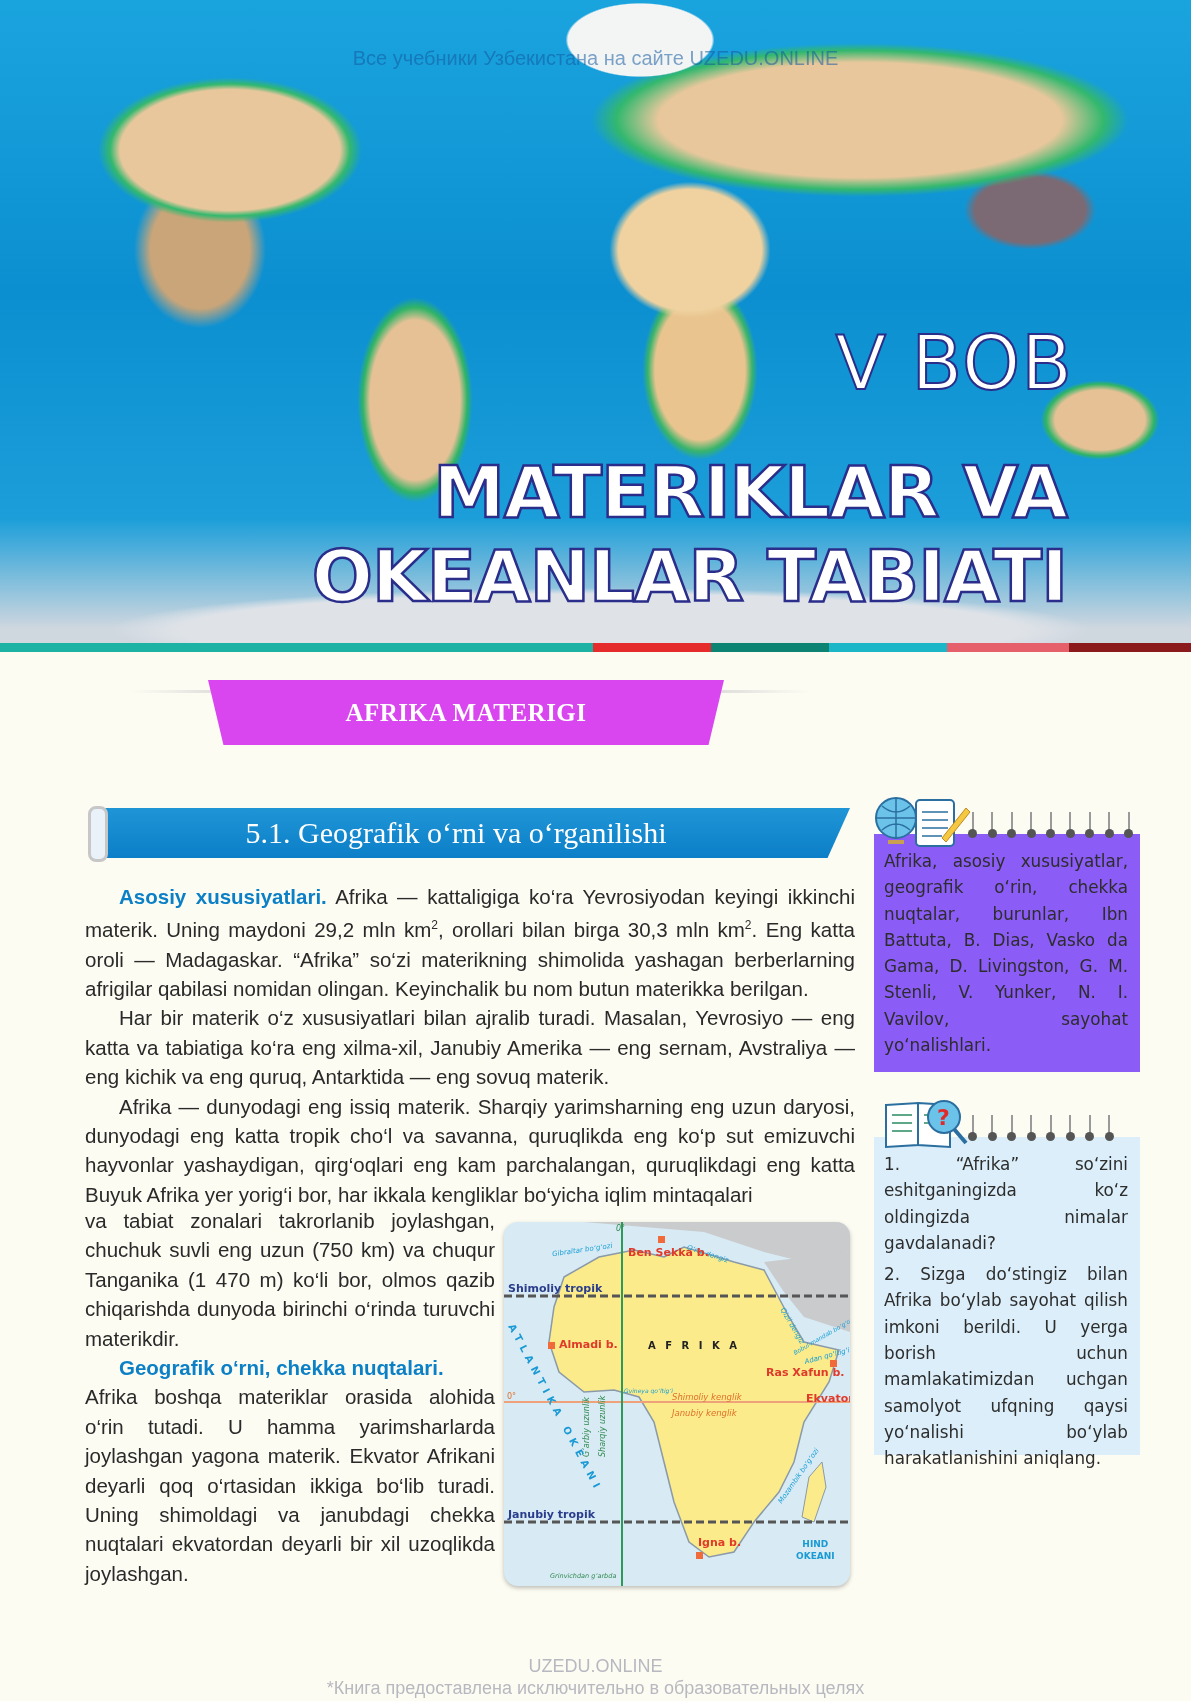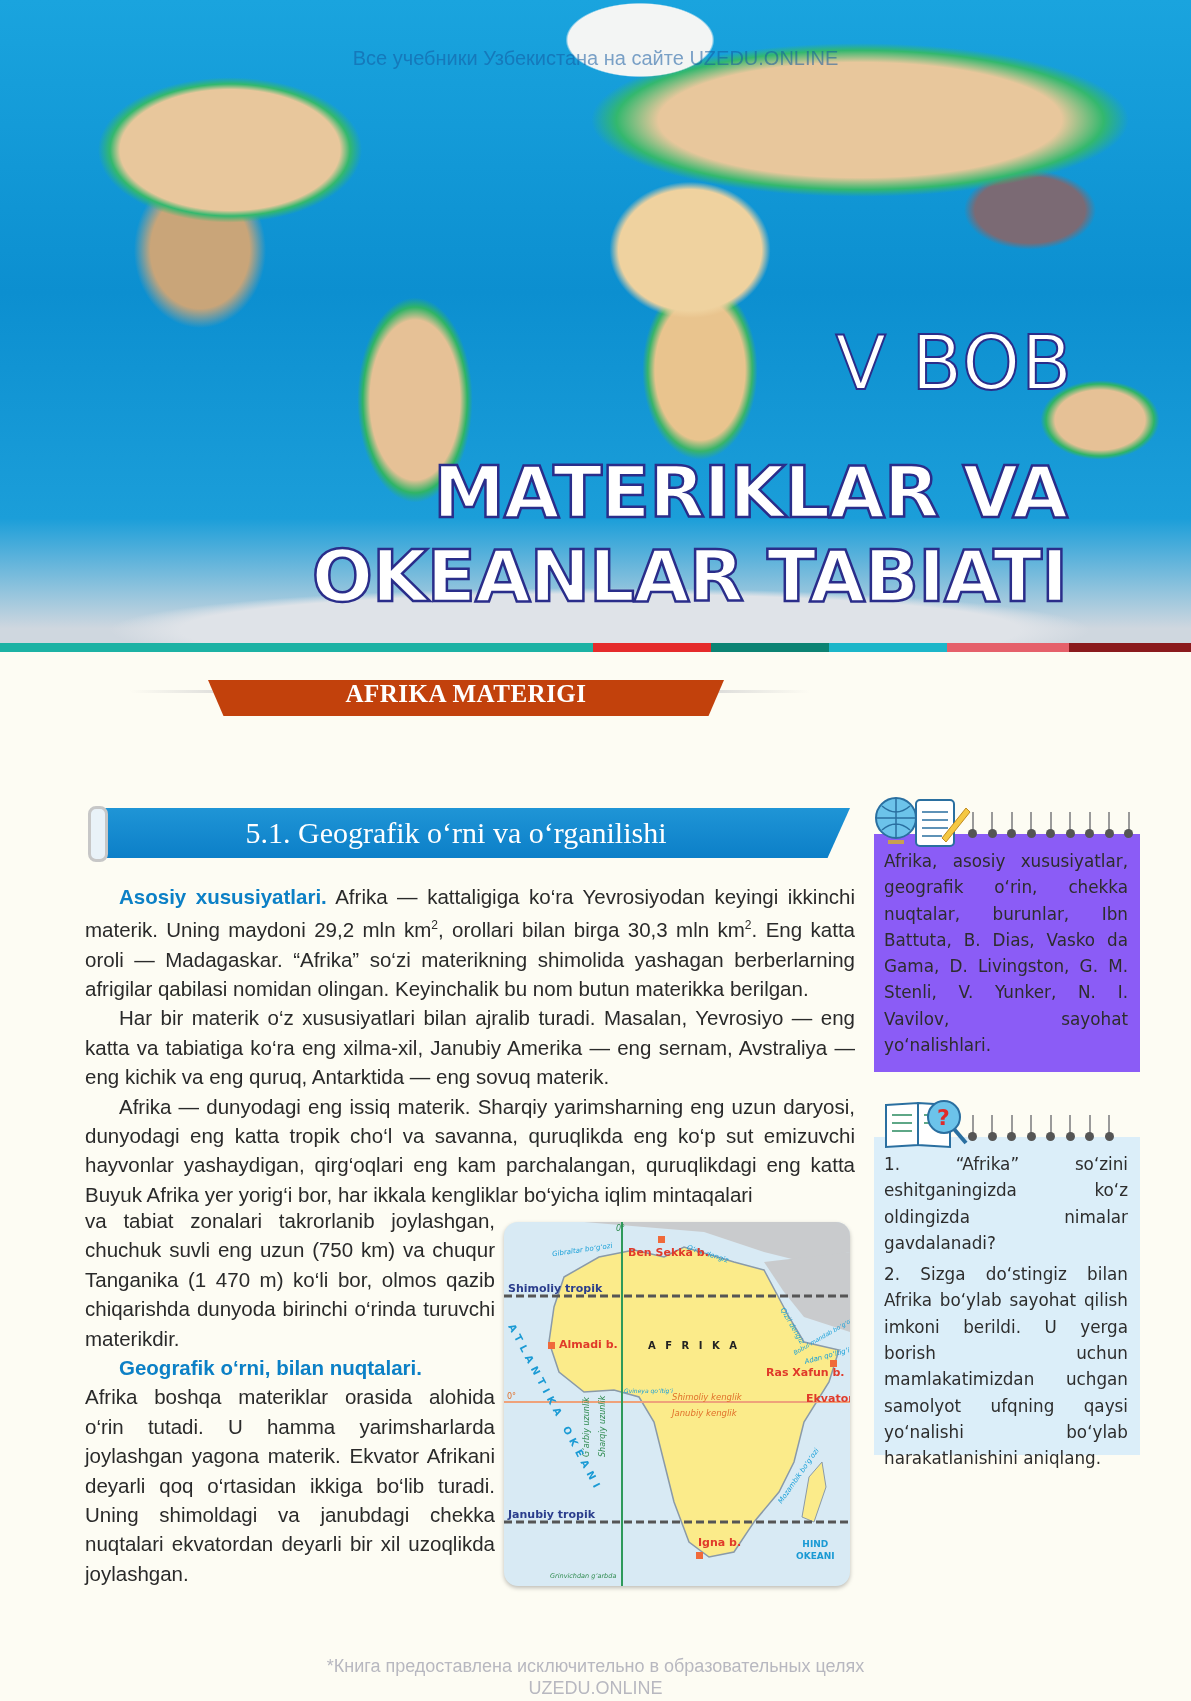--- a/index.html
+++ b/index.html
@@ -47,24 +47,24 @@
 
   
   .strip { position: absolute; top: 643px; left: 0; width: 1191px; height: 9px; display: flex; }
   .strip span { display: block; height: 100%; }
 
   
   .banner-wrap { position: absolute; left: 130px; top: 680px; width: 680px; height: 52px; }
   .banner-line { position: absolute; top: 10px; left: 0; width: 680px; height: 3px;
     background: linear-gradient(90deg, transparent, #cfcfcf 20%, #cfcfcf 80%, transparent); }
   .banner {
-    position: absolute; left: 78px; top: 0; width: 516px; height: 36px;
-    background: #c2410c;
+    position: absolute; left: 78px; top: 0; width: 516px; height: 65px;
+    background: #d946ef;
     clip-path: polygon(0 0, 100% 0, 97% 100%, 3% 100%);
-    display: flex; align-items: flex-start; justify-content: center;
+    display: flex; align-items: center; justify-content: center;
   }
   .banner span {
     color: #fff; font-family: "Liberation Serif", "DejaVu Serif", serif;
     font-weight: 700; font-size: 25px; letter-spacing: 0.5px;
   }
 
   
   .ribbon {
     position: absolute; left: 88px; top: 808px; width: 762px; height: 50px;
   }
@@ -171,21 +171,21 @@
 </div>
 
 <div class="main-text">
   <p><span class="lead">Asosiy xususiyatlari.</span><span> Afrika — kattaligiga ko‘ra Yevrosiyodan keyingi ikkinchi materik. Uning maydoni 29,2 mln km</span><sup>2</sup><span>, orollari bilan birga 30,3 mln km</span><sup>2</sup><span>. Eng katta oroli — Madagaskar. “Afrika” so‘zi materikning shimolida yashagan berberlarning afrigilar qabilasi nomidan olingan. Keyinchalik bu nom butun materikka berilgan.</span></p>
   <p>Har bir materik o‘z xususiyatlari bilan ajralib turadi. Masalan, Yevrosiyo — eng katta va tabiatiga ko‘ra eng xilma-xil, Janubiy Amerika — eng sernam, Avstraliya — eng kichik va eng quruq, Antarktida — eng sovuq materik.</p>
   <p>Afrika — dunyodagi eng issiq materik. Sharqiy yarimsharning eng uzun daryosi, dunyodagi eng katta tropik cho‘l va savanna, quruqlikda eng ko‘p sut emizuvchi hayvonlar yashaydigan, qirg‘oqlari eng kam parchalangan, quruqlikdagi eng katta Buyuk Afrika yer yorig‘i bor, har ikkala kengliklar bo‘yicha iqlim mintaqalari</p>
 </div>
 
 <div class="lower">
   <p>va tabiat zonalari takrorlanib joylashgan, chuchuk suvli eng uzun (750 km) va chuqur Tanganika (1 470 m) ko‘li bor, olmos qazib chiqarishda dunyoda birinchi o‘rinda turuvchi materikdir.</p>
-  <p class="ind"><span class="lead">Geografik o‘rni, bilan nuqtalari.</span><br><span>Afrika boshqa materiklar orasida alohida o‘rin tutadi. U hamma yarimsharlarda joylashgan yagona materik. Ekvator Afrikani deyarli qoq o‘rtasidan ikkiga bo‘lib turadi. Uning shimoldagi va janubdagi chekka nuqtalari ekvatordan deyarli bir xil uzoqlikda joylashgan.</span></p>
+  <p class="ind"><span class="lead">Geografik o‘rni, chekka nuqtalari.</span><br><span>Afrika boshqa materiklar orasida alohida o‘rin tutadi. U hamma yarimsharlarda joylashgan yagona materik. Ekvator Afrikani deyarli qoq o‘rtasidan ikkiga bo‘lib turadi. Uning shimoldagi va janubdagi chekka nuqtalari ekvatordan deyarli bir xil uzoqlikda joylashgan.</span></p>
 </div>
 
 <div class="map">
   <svg width="346" height="364" viewBox="0 0 346 364">
 
     <path d="M0 0 H346 V30 L300 40 L260 30 L200 10 L140 5 L80 0 Z" fill="#c9cbcd"></path>
     <path d="M260 40 L346 30 V110 L300 95 L280 70 Z" fill="#c9cbcd"></path>
 
     <path d="M60 55 L95 35 L130 28 L160 35 L180 25 L230 40 L260 48 L285 95 L300 120 L335 128 L325 160 L300 200 L290 240 L275 270 L250 300 L230 330 L205 335 L185 320 L170 280 L160 240 L150 200 L135 175 L110 168 L80 170 L55 150 L45 120 L50 85 Z" fill="#fbeb8a" stroke="#8a9aa8" stroke-width="1.5"></path>
 
@@ -274,15 +274,15 @@
     <div class="ring"></div>
       <div class="ring"></div>
       <div class="ring"></div>
       <div class="ring"></div>
   </div>
   <p>1. “Afrika” so‘zini eshitganingizda ko‘z oldingizda nimalar gavdalanadi?</p>
   <p>2. Sizga do‘stingiz bilan Afrika bo‘ylab sayohat qilish imkoni berildi. U yerga borish uchun mamlakatimizdan uchgan samolyot ufqning qaysi yo‘nalishi bo‘ylab harakatlanishini aniqlang.</p>
 </div>
 
 <div class="footer">
+  <div>UZEDU.ONLINE</div>
   <div>*Книга предоставлена исключительно в образовательных целях</div>
-  <div>UZEDU.ONLINE</div>
 </div>
 
 </body></html>

